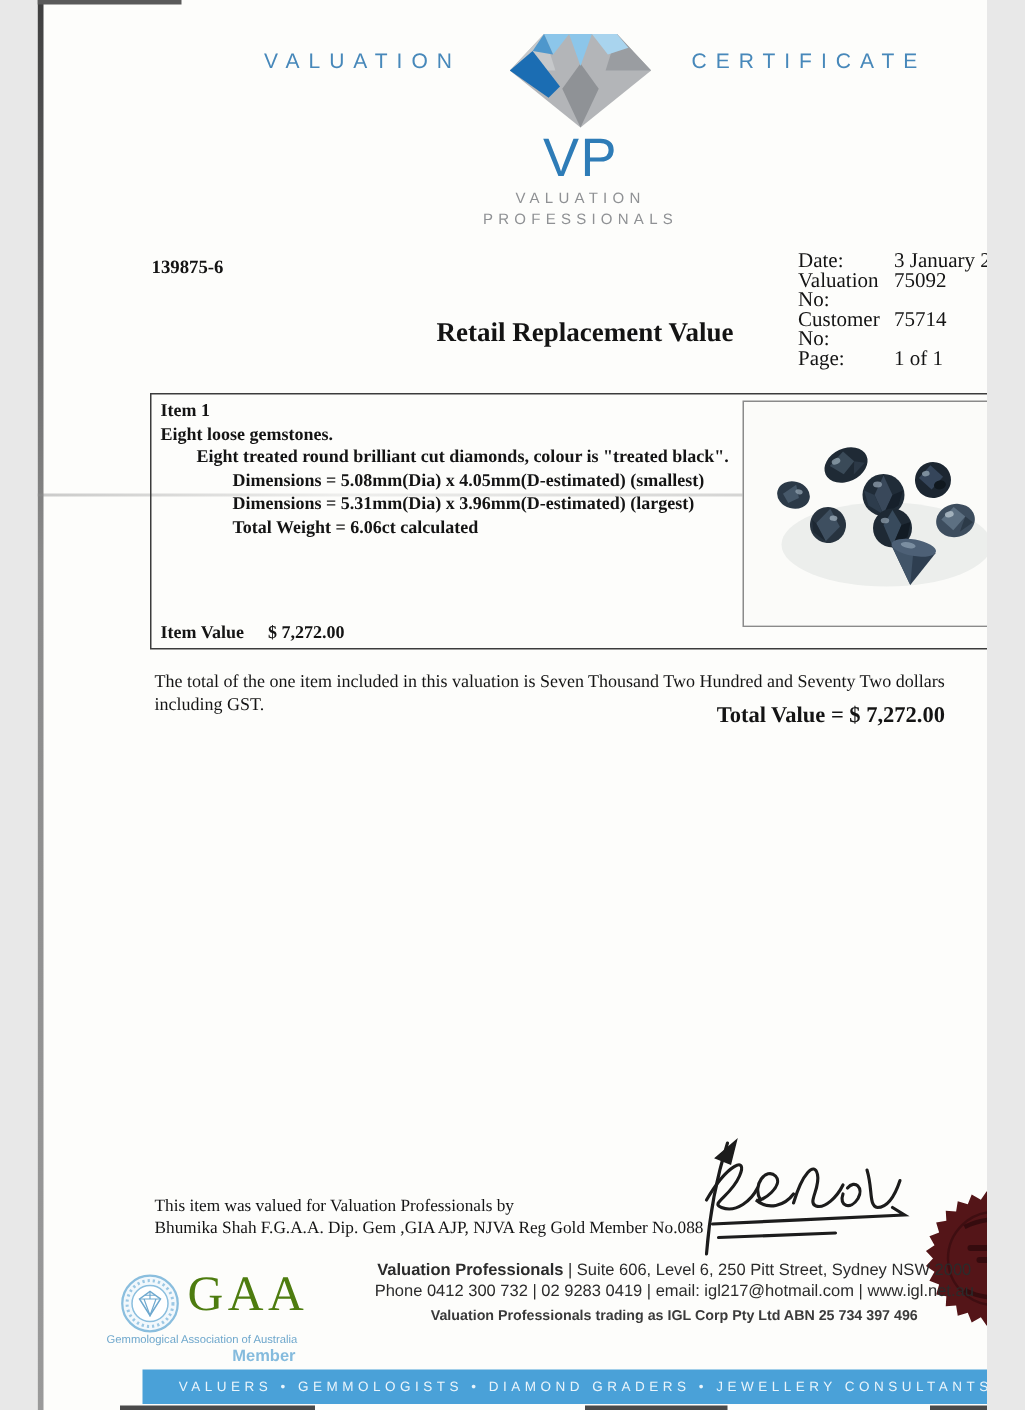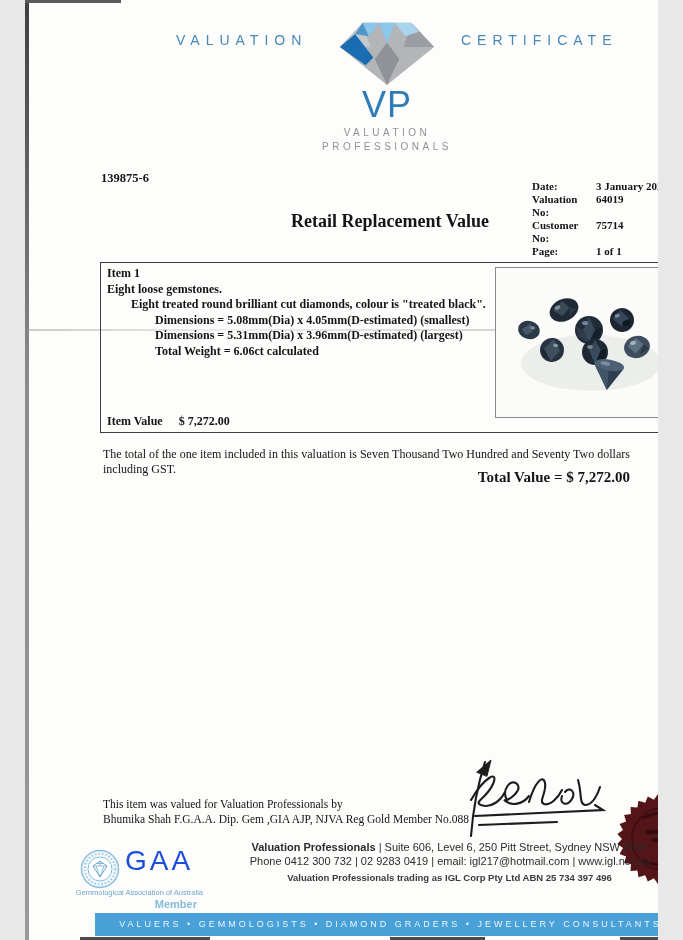--- a/index.html
+++ b/index.html
@@ -25,21 +25,21 @@
   .logo-diamond{position:absolute;left:295px;top:12px;}
   .logo-vp{position:absolute;left:262px;top:84px;width:200px;text-align:center;
     font-family:"Liberation Sans",sans-serif;font-size:36px;color:#2e7cb7;letter-spacing:1px;}
   .logo-sub{position:absolute;left:262px;width:200px;text-align:center;
     font-family:"Liberation Sans",sans-serif;font-size:10px;letter-spacing:3.5px;color:#8f9194;}
   .logo-sub.l1{top:127px;}
   .logo-sub.l2{top:141px;}
 
   
   .ref-number{position:absolute;left:76px;top:171px;font-size:12.5px;font-weight:700;}
-  .meta-block{position:absolute;left:507px;top:180px;font-size:11px;font-weight:700;line-height:13px;}
+  .meta-block{position:absolute;left:507px;top:168px;font-size:14px;font-weight:400;line-height:13px;}
   .meta-row{display:flex;}
   .meta-label{width:64px;}
   .meta-value{white-space:nowrap;}
 
   .doc-title{position:absolute;left:75px;top:211px;width:580px;text-align:center;
     font-size:18px;font-weight:700;}
 
   
   .item-box{position:absolute;left:75px;top:262px;width:579px;height:169px;
     border:1.5px solid #3c3c3c;background:transparent;}
@@ -59,23 +59,23 @@
   .total-sentence{position:absolute;left:78px;top:447px;width:570px;font-size:12px;}
   .total-value{position:absolute;right:28px;top:469px;font-size:15px;font-weight:700;}
 
   
   .sig-text{position:absolute;left:78px;top:797px;font-size:11.5px;line-height:15px;}
   .sig-svg{position:absolute;left:420px;top:752px;}
   .seal-svg{position:absolute;left:590px;top:786px;}
 
   
   .gaa-emblem{position:absolute;left:55px;top:849px;}
-  .gaa-acronym{position:absolute;left:100px;top:845px;font-family:Liberation Sans, sans-serif;
-    font-size:28px;color:#1d4ed8;letter-spacing:3px;font-weight:400;}
-  .gaa-assoc{position:absolute;left:46px;top:888px;width:132px;text-align:right;
+  .gaa-acronym{position:absolute;left:100px;top:845px;font-family:Liberation Serif, serif;
+    font-size:33px;color:#4d7c0f;letter-spacing:3px;font-weight:400;}
+  .gaa-assoc{position:absolute;left:46px;top:888px;width:132px;text-align:left;
     font-family:"Liberation Sans",sans-serif;font-size:7.5px;color:#6ea7cc;}
   .gaa-member{position:absolute;left:46px;top:898px;width:126px;text-align:right;
     font-family:"Liberation Sans",sans-serif;font-size:11px;font-weight:700;color:#85bbdd;}
 
   .contact{position:absolute;left:172px;top:841px;width:505px;text-align:center;
     font-family:"Liberation Sans",sans-serif;color:#2b2b2b;}
   .contact-l1{font-size:11px;}
   .contact-l1 b{font-weight:700;}
   .contact-l2{font-size:11px;margin-top:2px;}
   .contact-l3{font-size:9.5px;font-weight:700;color:#3a3a3a;margin-top:5px;}
@@ -117,21 +117,21 @@
   <div class="logo-sub l2">PROFESSIONALS</div>
 
   <div class="ref-number">139875-6</div>
   <div class="meta-block">
     <div class="meta-row">
       <span class="meta-label">Date:</span>
       <span class="meta-value">3 January 2024</span>
     </div>
     <div class="meta-row">
       <span class="meta-label">Valuation No:</span>
-      <span class="meta-value">64019</span>
+      <span class="meta-value">75092</span>
     </div>
     <div class="meta-row">
       <span class="meta-label">Customer No:</span>
       <span class="meta-value">75714</span>
     </div>
     <div class="meta-row">
       <span class="meta-label">Page:</span>
       <span class="meta-value">1 of 1</span>
     </div>
   </div>

